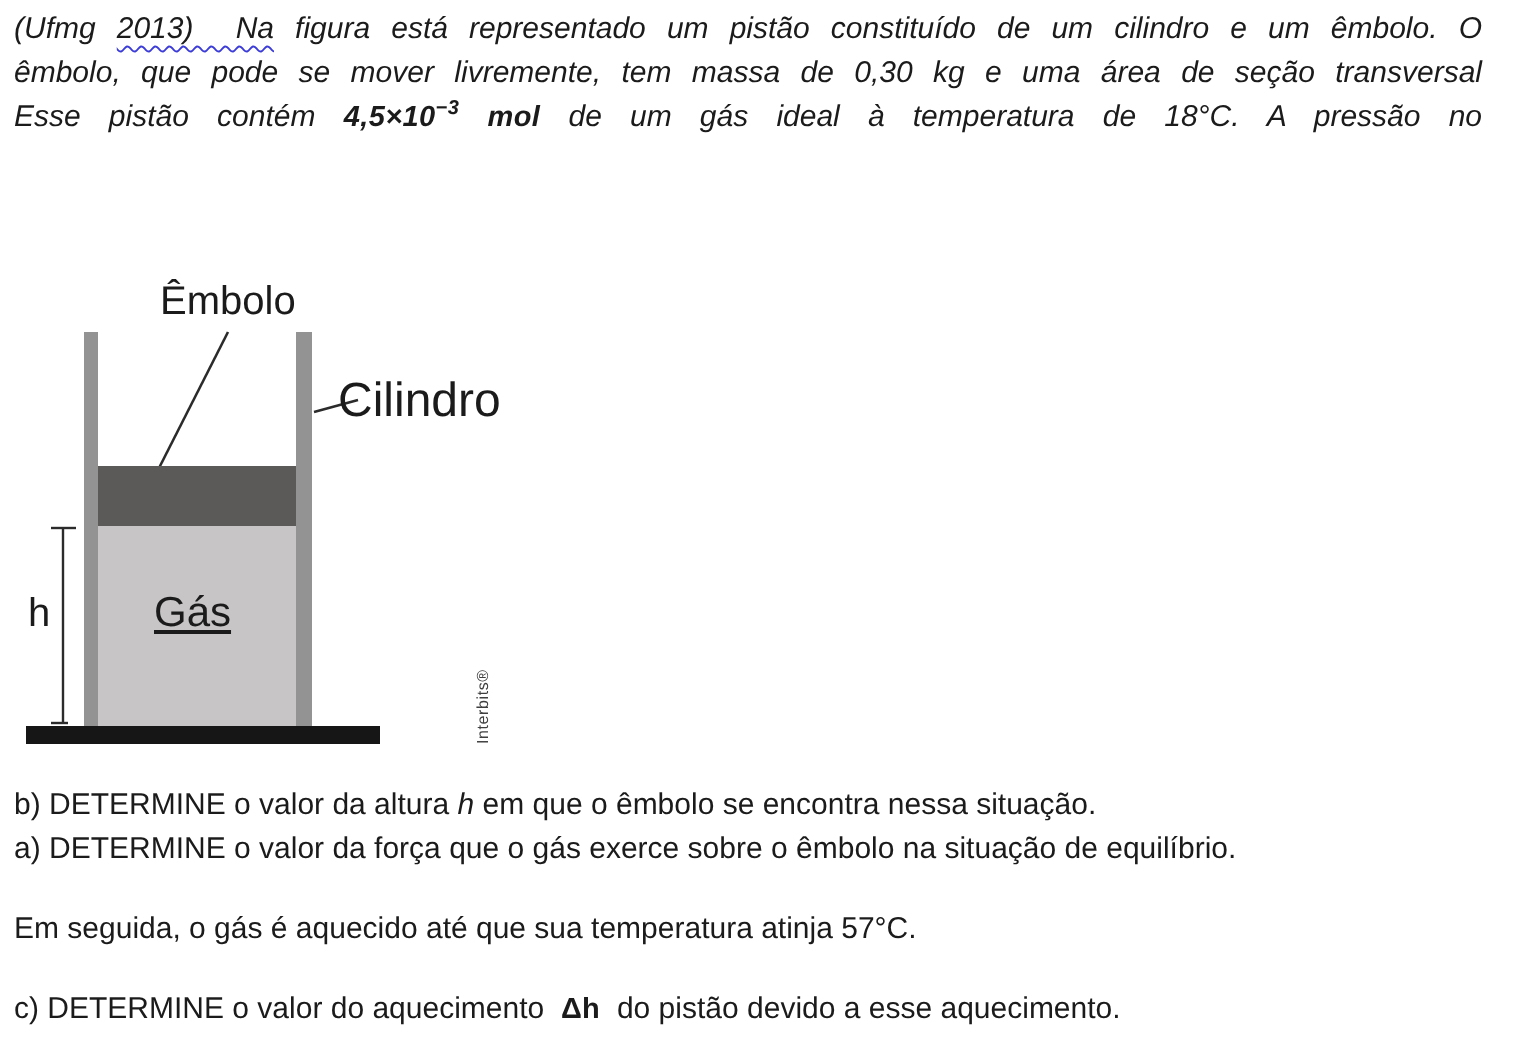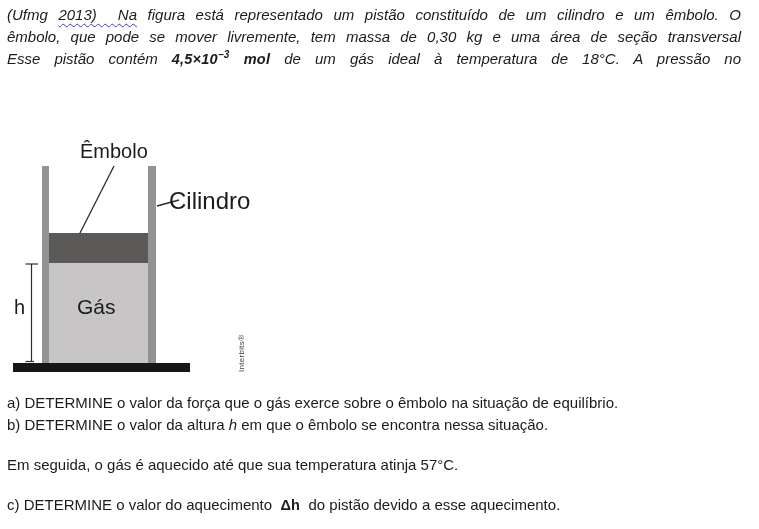--- a/index.html
+++ b/index.html
@@ -34,21 +34,21 @@
   .figure svg{position:absolute;left:0;top:0;}
   .wall{position:absolute;background:var(--wall);}
   .wall-left{left:42px;top:26px;width:7px;height:197px;}
   .wall-right{left:148px;top:26px;width:8px;height:197px;}
   .piston{position:absolute;left:49px;top:93px;width:99px;height:30px;background:var(--piston);}
   .gasrect{position:absolute;left:49px;top:123px;width:99px;height:100px;background:var(--gas);}
   .baserect{position:absolute;left:13px;top:223px;width:177px;height:9px;background:var(--base);}
   .lab{position:absolute;color:var(--text);line-height:1.1;}
   .embolo{left:80px;top:0px;font-size:20px;}
   .cilindro{left:169px;top:48px;font-size:24px;}
-  .gaslab{left:77px;top:155px;font-size:21px;}
+  .gaslab{left:77px;top:155px;font-size:21px;text-decoration:underline;}
   .hlab{left:14px;top:156px;font-size:20px;}
   .watermark{
     position:absolute;left:237px;top:232px;font-size:8px;color:var(--watermark);
     transform:rotate(-90deg);transform-origin:0 0;white-space:nowrap;letter-spacing:.3px;
   }
 </style>
 </head>
 <body>
 
 <div class="page">
@@ -75,21 +75,21 @@
     <div class="baserect"></div>
 
     <div class="lab embolo">Êmbolo</div>
     <div class="lab cilindro">Cilindro</div>
     <div class="lab gaslab">Gás</div>
     <div class="lab hlab">h</div>
     <div class="watermark">Interbits®</div>
   </div>
 
   <div class="textblock questions">
+      <div class="tline"><span class="seg-plain">b) DETERMINE o valor da altura </span><span class="seg-italic">h</span><span class="seg-plain"> em que o êmbolo se encontra nessa situação.</span></div>
       <div class="tline"><span class="seg-plain">a) DETERMINE o valor da força que o gás exerce sobre o êmbolo na situação de equilíbrio.</span></div>
-      <div class="tline"><span class="seg-plain">b) DETERMINE o valor da altura </span><span class="seg-italic">h</span><span class="seg-plain"> em que o êmbolo se encontra nessa situação.</span></div>
       <div class="gap" style="height: 18px;"></div>
       <div class="tline"><span class="seg-plain">Em seguida, o gás é aquecido até que sua temperatura atinja 57°C.</span></div>
       <div class="gap" style="height: 18px;"></div>
       <div class="tline"><span class="seg-plain">c) DETERMINE o valor do aquecimento  </span><span class="seg-formula">Δh</span><span class="seg-plain">  do pistão devido a esse aquecimento.</span></div>
     </div>
 
 </div>
 
 </body></html>

